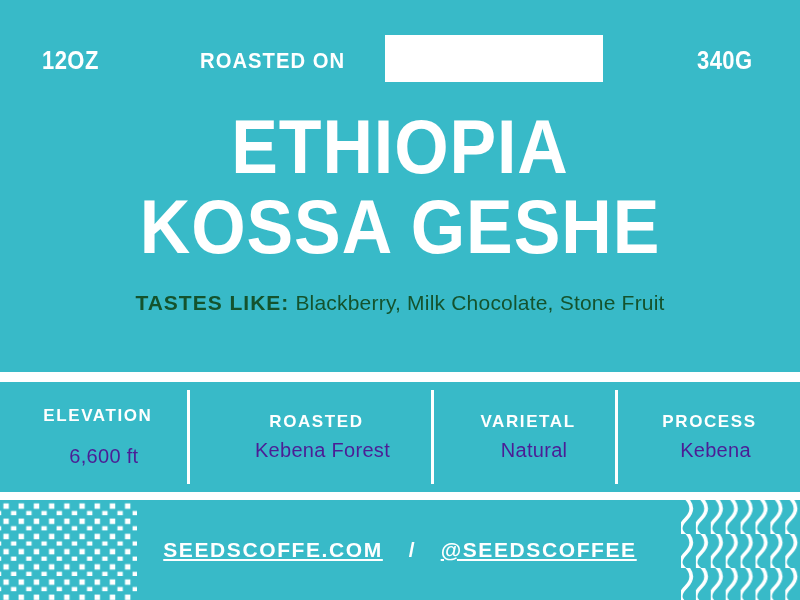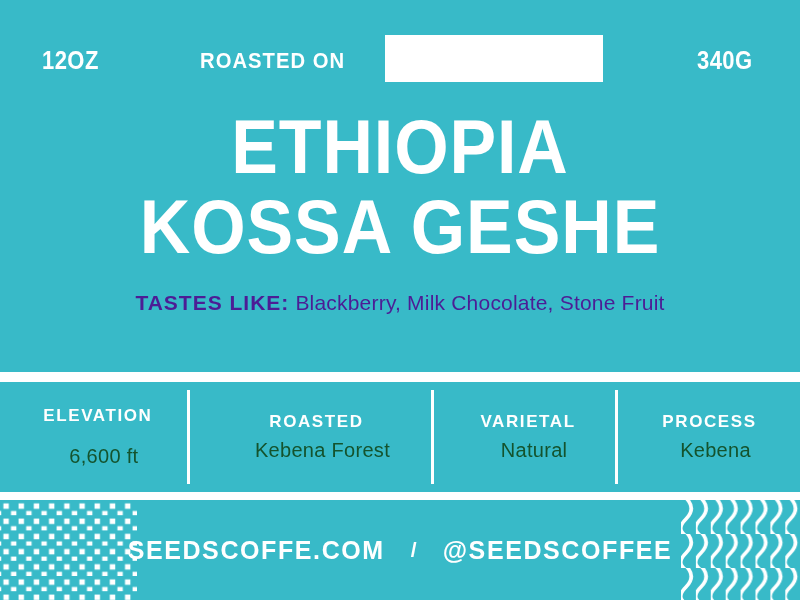--- a/index.html
+++ b/index.html
@@ -96,21 +96,21 @@
     font-size: 76px;
     transform: scaleX(0.92);
   }
   .hero-line-2 {
     font-size: 76px;
     margin-top: 6px;
     transform: scaleX(0.92);
   }
   .tastes {
     margin-top: 26px;
-    color: #4c1d95;
+    color: #14532d;
     font-size: 21px;
     letter-spacing: 0.2px;
   }
   .tastes-key {
     font-weight: bold;
     letter-spacing: 1px;
     font-family: "Liberation Sans Narrow", "Liberation Sans", sans-serif;
   }
   .tastes-val {
     font-weight: normal;
@@ -161,21 +161,21 @@
   .div-3 { left: 615px; }
   .cell-key {
     color: #ffffff;
     font-size: 17px;
     font-weight: bold;
     letter-spacing: 1.6px;
     font-family: "Liberation Sans Narrow", "Liberation Sans", sans-serif;
     margin-bottom: 7px;
   }
   .cell-val {
-    color: #14532d;
+    color: #4c1d95;
     font-size: 20px;
     font-weight: normal;
     letter-spacing: 0.3px;
     margin-left: 12px;
   }
 
   
   .footer {
     position: absolute;
     left: 0;
@@ -191,24 +191,25 @@
     width: 800px;
     height: 100px;
     display: flex;
     align-items: center;
     justify-content: center;
     gap: 26px;
     z-index: 3;
   }
   .footer-site, .footer-handle {
     color: #ffffff;
-    font-size: 25px;
+    font-size: 21px;
     font-weight: bold;
     letter-spacing: 1.6px;
     font-family: "Liberation Sans Narrow", "Liberation Sans", sans-serif;
+    text-decoration: underline;
   }
   .footer-sep {
     color: #ffffff;
     font-size: 21px;
     font-weight: bold;
   }
   .dots {
     position: absolute;
     left: 0;
     top: 0;

